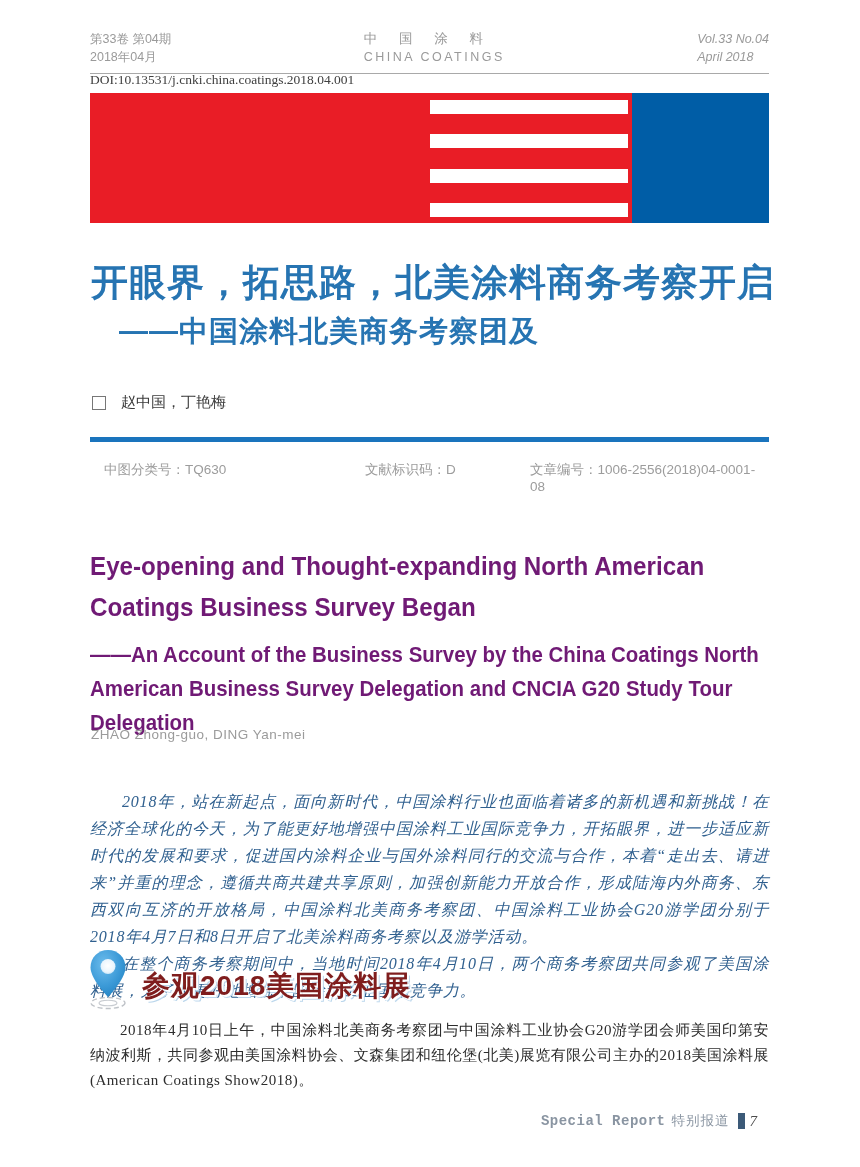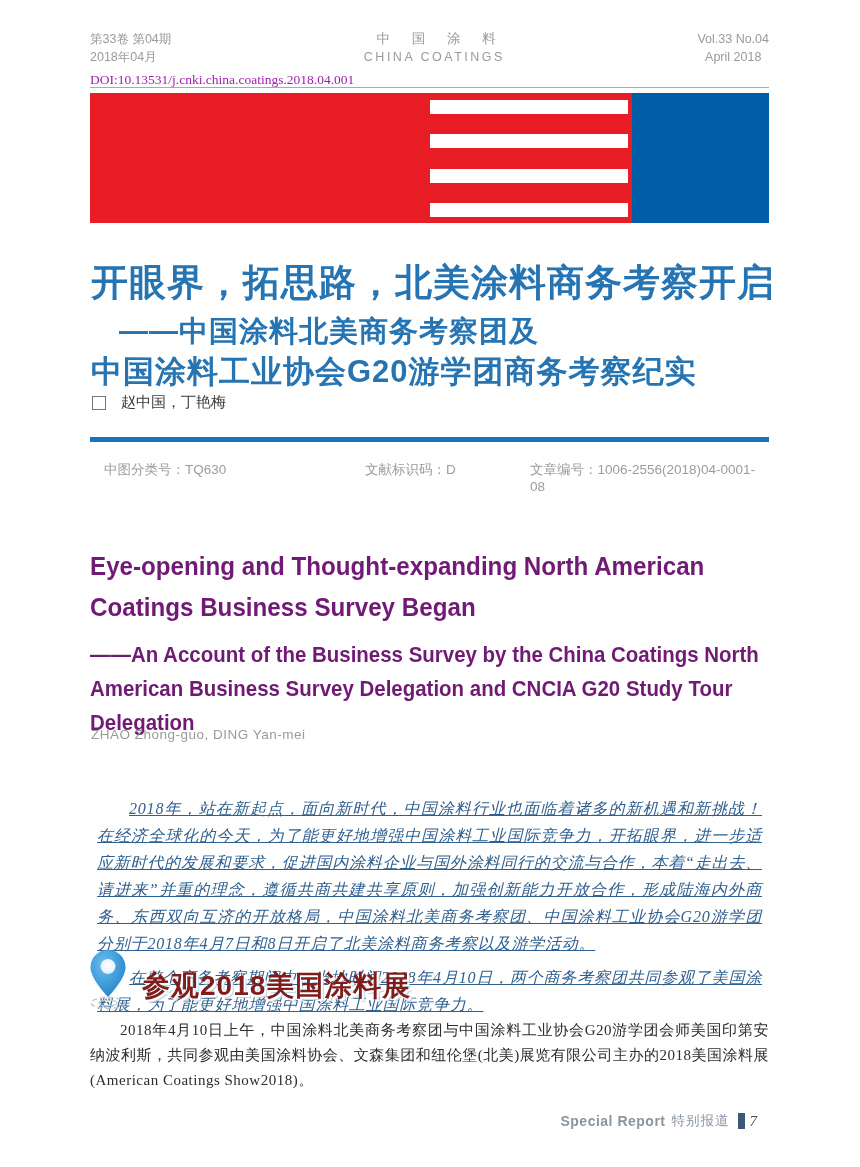--- a/index.html
+++ b/index.html
@@ -5,32 +5,32 @@
   html,body{margin:0;padding:0;background:#e9e9e9;}
   .page{
     position:relative;width:860px;height:1167px;background:#ffffff;
     margin:0 auto;overflow:hidden;
     font-family:"Liberation Sans",sans-serif;
   }
   
   .journal-header{
     position:absolute;left:90px;top:30px;width:679px;
     display:flex;justify-content:space-between;align-items:flex-start;
-    border-bottom:1px solid #a9a9a9;padding-bottom:21px;
+    border-bottom:1px solid #a9a9a9;padding-bottom:7px;
     color:#9a9a9a;font-size:12.5px;line-height:18px;
   }
   .jh-col{white-space:nowrap;}
   .jh-left{text-align:left;}
-  .jh-center{text-align:right;}
+  .jh-center{text-align:left;}
   .jh-center .cn{font-size:13.5px;letter-spacing:9px;}
   .jh-center .en{letter-spacing:2.5px;}
-  .jh-right{text-align:center;}
+  .jh-right{text-align:left;font-style:italic;}
   .doi-line{
     position:absolute;left:90px;top:72px;
-    font-family:"Liberation Serif",serif;font-size:13.5px;color:#a21caf;
+    font-family:"Liberation Serif",serif;font-size:13.5px;color:#404040;
   }
   
   .banner{position:absolute;left:90px;top:93px;width:679px;height:130px;background:#e91d26;}
   .banner .blue-block{position:absolute;top:0;right:0;width:137px;height:130px;background:#005da6;}
   .banner .stripe{position:absolute;left:340px;width:198px;height:14px;background:#ffffff;}
   .stripe.s1{top:7px;} .stripe.s2{top:41px;} .stripe.s3{top:76px;} .stripe.s4{top:110px;}
   
   .cn-title{position:absolute;left:91px;top:260px;color:#2674b2;font-weight:bold;}
   .cn-title .t1{font-size:37px;line-height:46px;letter-spacing:1px;}
   .cn-title .t2{font-size:29px;line-height:36px;margin-top:7px;letter-spacing:1px;margin-left:28px;}
@@ -51,38 +51,38 @@
   .en-title div{transform:scaleX(0.93);transform-origin:left;white-space:nowrap;}
   .en-title .e1,.en-title .e2{font-size:26px;line-height:41px;}
   .en-title .sub{font-size:22px;line-height:34px;}
   .en-title .gap{height:10px;}
   .authors-en{position:absolute;left:91px;top:727px;font-size:13.5px;color:#9b9b9b;letter-spacing:0.5px;text-align:right;}
   
   .body-cn{position:absolute;left:90px;top:788px;width:679px;
     font-family:"Liberation Serif",serif;font-style:italic;
     font-size:16px;line-height:27px;color:#30608f;letter-spacing:0.8px;
     text-align:justify;}
-  .body-cn p{margin:7px;text-indent:2em;text-decoration:underline;}
+  .body-cn p{margin:0;text-indent:2em;}
   
   .section-head{position:absolute;left:88px;top:949px;display:flex;align-items:flex-end;}
   .pin-wrap{width:44px;height:62px;flex:0 0 auto;}
   .section-title{
     margin:0 0 6px 10px;font-size:28px;font-weight:bold;color:#7f1d1d;
     letter-spacing:1px;
     text-shadow:2px 2px 0 #ffffff,3px 3px 0 #bcd7ec;
   }
   
   .body-black{position:absolute;left:90px;top:1018px;width:679px;
     font-family:"Liberation Serif",serif;font-size:15px;line-height:25px;
     color:#2d2d2d;text-align:justify;letter-spacing:0.5px;}
   .body-black p{margin:0;text-indent:2em;}
   
   .footer{position:absolute;top:1112px;right:103px;display:flex;align-items:center;
     font-size:14px;color:#8a95a2;}
-  .footer .sr{font-family:Liberation Sans, sans-serif;font-weight:bold;letter-spacing:0.5px;}
+  .footer .sr{font-family:Liberation Mono, monospace;font-weight:bold;letter-spacing:0.5px;}
   .footer .cn{margin-left:6px;letter-spacing:1px;font-size:13.5px;}
   .footer .bar{width:7px;height:16px;background:#3c5a78;margin:0 5px 0 8px;}
   .footer .pg{font-family:"Liberation Serif",serif;font-style:italic;color:#4c4c4c;font-size:15px;}
 </style>
 </head>
 <body>
 
 <div class="page">
 
   <div class="journal-header">
@@ -105,21 +105,20 @@
     <div class="stripe s1"></div>
     <div class="stripe s2"></div>
     <div class="stripe s3"></div>
     <div class="stripe s4"></div>
     <div class="blue-block"></div>
   </div>
 
   <div class="cn-title">
     <div class="t1">开眼界，拓思路，北美涂料商务考察开启</div>
     <div class="t2">——中国涂料北美商务考察团及</div>
-    <div class="t3">中国涂料工业协会G20游学团商务考察纪实</div>
   </div>
 
   <div class="authors-cn">
     <span class="sq"></span>
     <span>赵中国，丁艳梅</span>
   </div>
 
   <div class="blue-rule"></div>
   <div class="meta-row">
     <span class="m1">中图分类号：TQ630</span>

